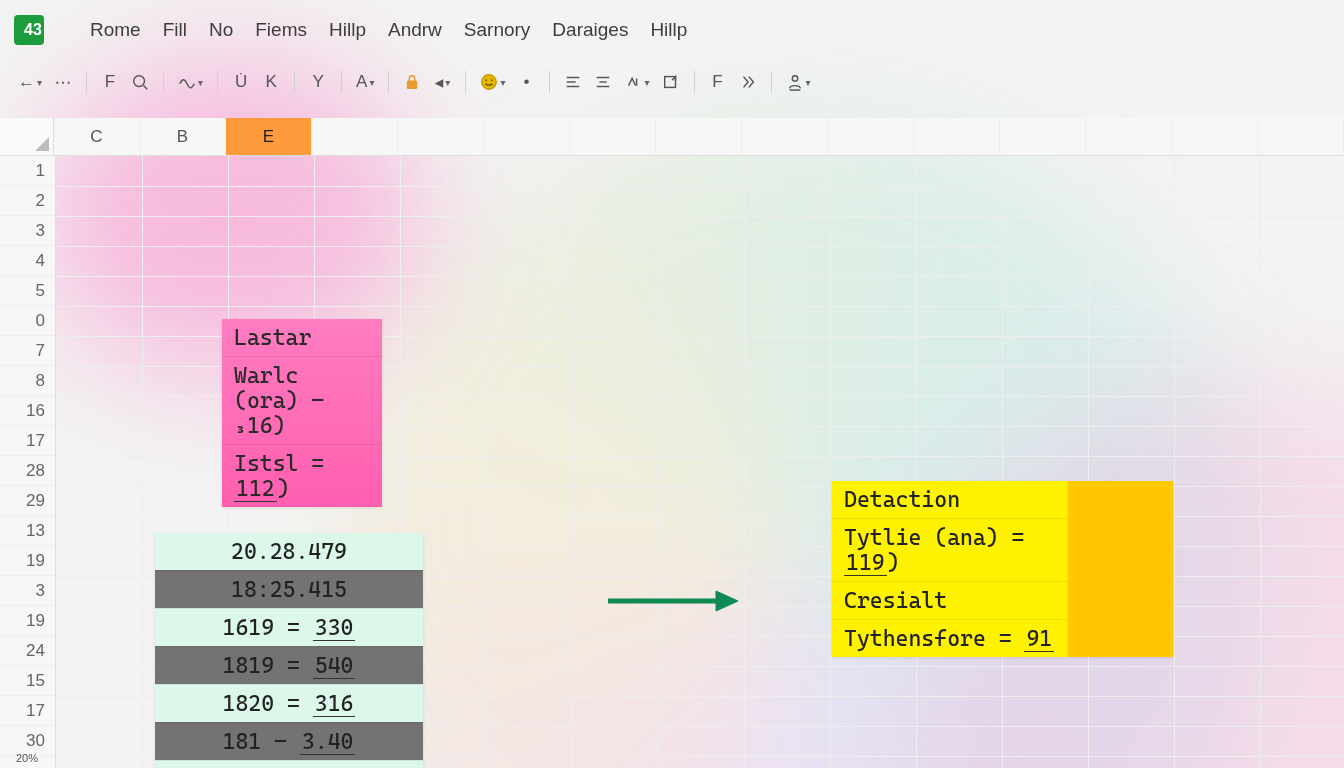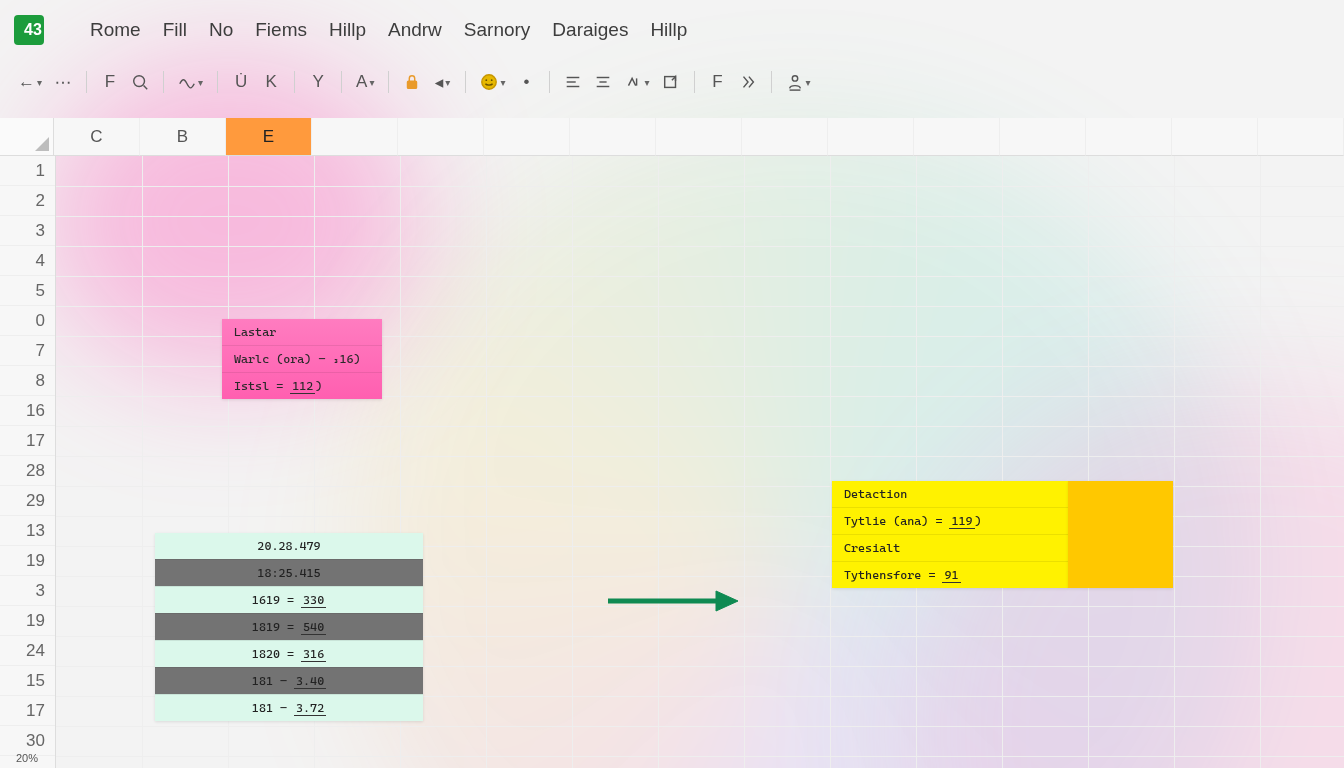--- a/index.html
+++ b/index.html
@@ -35,21 +35,21 @@
   .col-header.active { background: #ff9a3d; color: #222; }
 
   .row-headers { position: absolute; left: 0; top: 38px; bottom: 0; width: 56px; background: #f7f7f7; border-right:1px solid #ddd; }
   .row-header { height: 30px; border-bottom: 1px solid #eee; text-align: right; padding-right: 10px; line-height: 30px; color: #666; font-size: 17px; }
 
   .cells { position: absolute; left: 56px; top: 38px; right: 0; bottom: 0; }
   .cell-grid-v { position:absolute; top:0; bottom:0; width:1px; background:#eee; }
   .cell-grid-h { position:absolute; left:0; right:0; height:1px; background:#eee; }
 
   
-  .note { position: absolute; font-family: ui-monospace, "Cascadia Mono", Consolas, monospace; font-size: 12px; color: #222; box-shadow: 0 1px 3px rgba(0,0,0,.10); }
+  .note { position: absolute; font-family: ui-monospace, "Cascadia Mono", Consolas, monospace; font-size: 22px; color: #222; box-shadow: 0 1px 3px rgba(0,0,0,.10); }
   .note .row { padding: 6px 12px; border-top: 1px solid rgba(0,0,0,.08); }
   .note .row:first-child { border-top: none; }
 
   .note.pink { left: 222px; top: 201px; width: 160px; background: linear-gradient(180deg,#ff7cc0,#ff5fb0); }
   .note.pink .row { color:#2a2a2a; }
 
   .note.mint { left: 155px; top: 415px; width: 268px; background: #737373; }
   .note.mint .row { text-align: center; }
   .note.mint .row:nth-child(odd){ background:#dbf8eb; }
 

